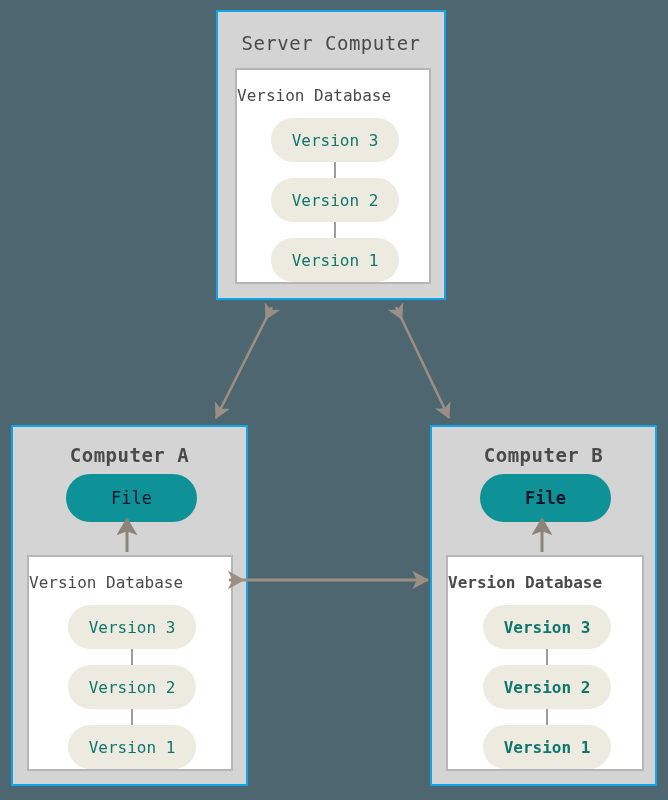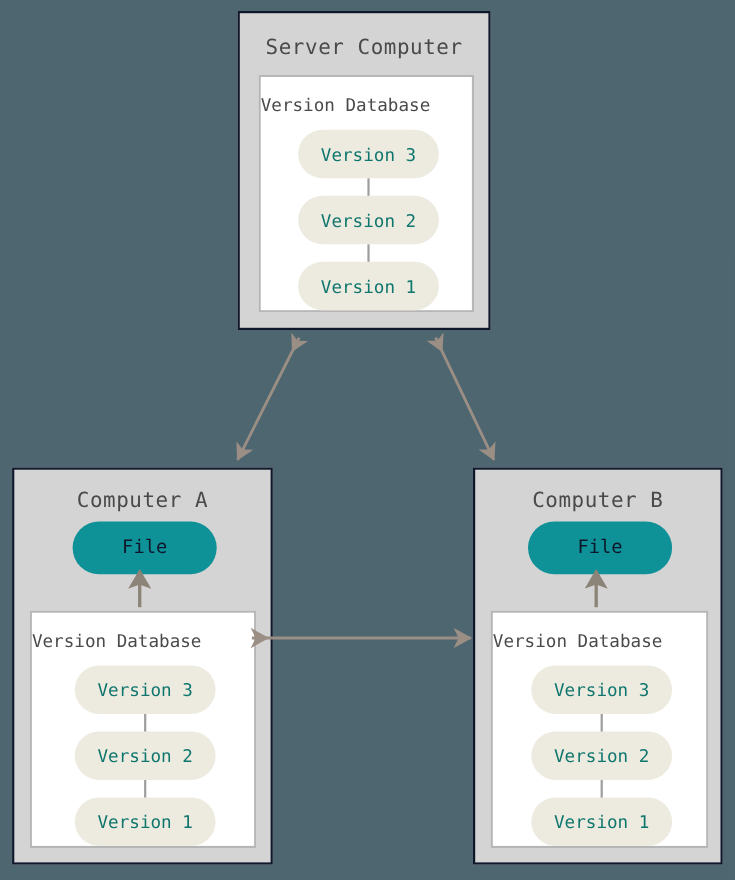--- a/index.html
+++ b/index.html
@@ -25,21 +25,21 @@
     left: 0; top: 0;
     width: 668px;
     height: 800px;
     pointer-events: none;
   }
 
   
   .computer-box {
     position: absolute;
     background: #d4d4d4;
-    border: 2px solid #0f172a;
+    border: 2px solid #0ea5e9;
     box-sizing: border-box;
   }
   .computer-title {
     position: absolute;
     left: 0;
     width: 100%;
     text-align: center;
     color: #4a4a4a;
     font-size: 19px;
     letter-spacing: 0.5px;
@@ -116,21 +116,21 @@
       <div class="version-pill" style="left:34px; top:108px; width:128px; height:44px;">
         <span>Version 2</span>
       </div>
       <div class="version-pill" style="left:34px; top:168px; width:128px; height:44px;">
         <span>Version 1</span>
       </div>
     </div>
   </div>
 
   <div class="computer-box" style="left:11px; top:425px; width:237px; height:361px;">
-    <div class="computer-title" style="top:17px;">Computer A</div>
+    <div class="computer-title" style="top:17px;font-weight:bold;">Computer A</div>
 
     <div class="file-pill" style="left:53px; top:47px; width:131px; height:48px;">
       <span>File</span>
     </div>
 
     <div class="vdb-box" style="left:14px; top:128px; width:206px; height:216px;">
       <div class="vdb-title" style="top:16px;">Version Database</div>
 
       <div class="pill-connector" style="left:102px; top:92px; height:22px;"></div>
       <div class="pill-connector" style="left:102px; top:152px; height:22px;"></div>
@@ -140,21 +140,21 @@
       </div>
       <div class="version-pill" style="left:39px; top:108px; width:128px; height:44px;">
         <span>Version 2</span>
       </div>
       <div class="version-pill" style="left:39px; top:168px; width:128px; height:44px;">
         <span>Version 1</span>
       </div>
     </div>
   </div>
 
-  <div class="computer-box" style="left:430px; top:425px; width:227px; height:361px;">
+  <div class="computer-box" style="left:430px; top:425px; width:227px; height:361px;font-weight:bold;">
     <div class="computer-title" style="top:17px;">Computer B</div>
 
     <div class="file-pill" style="left:48px; top:47px; width:131px; height:48px;">
       <span>File</span>
     </div>
 
     <div class="vdb-box" style="left:14px; top:128px; width:198px; height:216px;">
       <div class="vdb-title" style="top:16px;">Version Database</div>
 
       <div class="pill-connector" style="left:98px; top:92px; height:22px;"></div>

